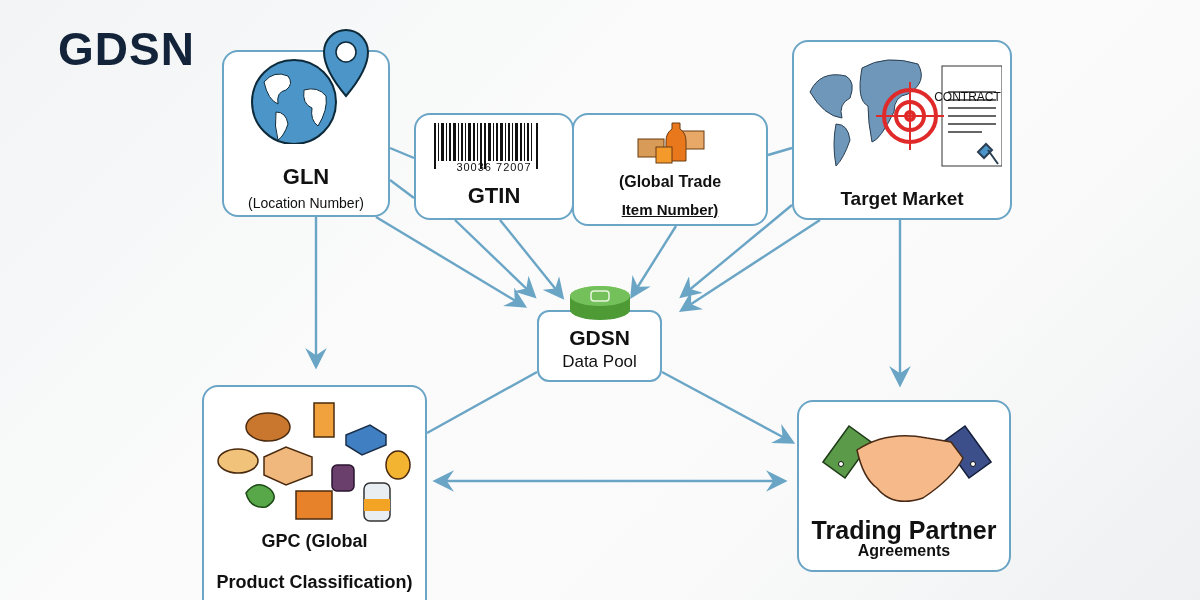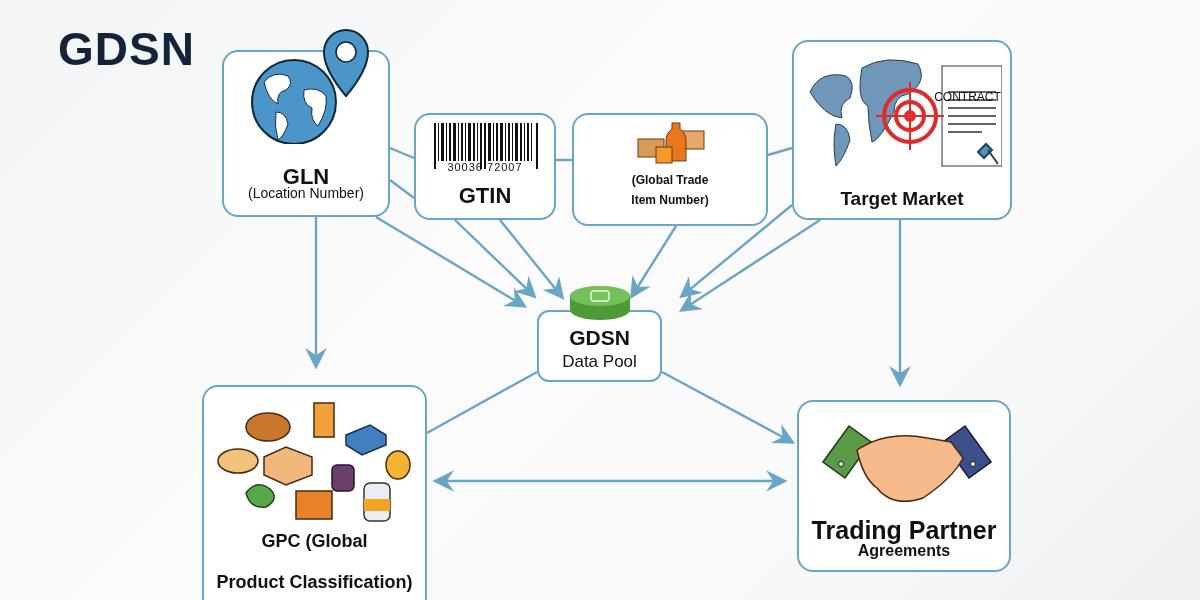--- a/index.html
+++ b/index.html
@@ -45,24 +45,24 @@
 <div class="box" style="left:222px;top:50px;width:168px;height:167px;">
   <svg class="ico" width="150" height="120" style="left:10px;top:-28px;" viewBox="0 0 150 120">
     <circle cx="60" cy="78" r="42" fill="#4b95c8" stroke="#0d2a3a" stroke-width="2"></circle>
     <path d="M30,58 q10,-12 24,-6 q6,8 -2,14 q-10,2 -8,14 q-10,-4 -14,-22z" fill="#fff" stroke="#0d2a3a" stroke-width="1"></path>
     <path d="M42,88 q10,0 12,12 q-4,12 -10,16 q-4,-14 -2,-28z" fill="#fff" stroke="#0d2a3a" stroke-width="1"></path>
     <path d="M70,66 q14,-4 22,6 q2,14 -8,30 q-8,-6 -6,-18 q-10,-4 -8,-18z" fill="#fff" stroke="#0d2a3a" stroke-width="1"></path>
     <path d="M112,6 a22,22 0 0 1 22,22 q0,18 -22,44 q-22,-26 -22,-44 a22,22 0 0 1 22,-22z" fill="#4b95c8" stroke="#0d2a3a" stroke-width="2"></path>
     <circle cx="112" cy="28" r="10" fill="#fff" stroke="#0d2a3a" stroke-width="1.5"></circle>
   </svg>
   <div class="lbl" style="top:112px;font-size:22px;">GLN</div>
-  <div class="lbl" style="top:133px;font-size:14px;font-weight:400;">(Location Number)</div>
+  <div class="lbl" style="top:143px;font-size:14px;font-weight:400;">(Location Number)</div>
 </div>
 
-<div class="box" style="left:414px;top:113px;width:142px;height:107px;">
+<div class="box" style="left:414px;top:113px;width:160px;height:107px;">
   <svg class="ico" width="110" height="48" style="left:16px;top:8px;" viewBox="0 0 110 48">
     <g fill="#111">
       <rect x="2" y="0" width="2" height="46"></rect>
         <rect x="6" y="0" width="1" height="38"></rect>
         <rect x="9" y="0" width="3" height="38"></rect>
       <rect x="14" y="0" width="1" height="38"></rect>
         <rect x="17" y="0" width="2" height="38"></rect>
         <rect x="21" y="0" width="3" height="38"></rect>
       <rect x="26" y="0" width="1" height="38"></rect>
         <rect x="29" y="0" width="2" height="38"></rect>
@@ -91,22 +91,22 @@
   <div class="lbl" style="top:68px;font-size:22px;">GTIN</div>
 </div>
 
 <div class="box" style="left:572px;top:113px;width:196px;height:113px;">
   <svg class="ico" width="70" height="44" style="left:62px;top:6px;" viewBox="0 0 70 44">
     <rect x="44" y="10" width="24" height="18" fill="#e8a868" stroke="#6b3b10" stroke-width="1"></rect>
     <rect x="2" y="18" width="26" height="18" fill="#d89b58" stroke="#6b3b10" stroke-width="1"></rect>
     <path d="M36,2 h8 v6 q6,4 6,12 v20 h-20 v-20 q0,-8 6,-12z" fill="#e9781c" stroke="#6b3b10" stroke-width="1"></path>
     <rect x="20" y="26" width="16" height="16" fill="#f39a2a" stroke="#6b3b10" stroke-width="1"></rect>
   </svg>
-  <div class="lbl" style="top:58px;font-size:12px;">(Global Trade</div>
-  <div class="lbl" style="top:78px;font-size:12px;">Item Number)</div>
+  <div class="lbl" style="top:58px;font-size:16px;">(Global Trade</div>
+  <div class="lbl" style="top:86px;font-size:15px;text-decoration:underline;">Item Number)</div>
 </div>
 
 <div class="box" style="left:792px;top:40px;width:220px;height:180px;">
   <svg class="ico" width="200" height="130" style="left:8px;top:10px;" viewBox="0 0 200 130">
     <path d="M8,40 q10,-22 36,-16 q10,6 4,22 q-12,6 -8,20 q-18,-2 -32,-26z" fill="#6e97ba" stroke="#2a3f52" stroke-width="1"></path>
     <path d="M34,72 q12,0 14,16 q-6,18 -14,26 q-4,-22 0,-42z" fill="#6e97ba" stroke="#2a3f52" stroke-width="1"></path>
     <path d="M60,16 q24,-14 56,-4 q10,18 -10,30 q-14,2 -14,18 q-14,28 -22,30 q-4,-20 -4,-36 q-12,-6 -6,-38z" fill="#6e97ba" stroke="#2a3f52" stroke-width="1"></path>
     <rect x="140" y="14" width="60" height="100" fill="#fff" stroke="#333" stroke-width="1"></rect>
     <g stroke="#333" stroke-width="1.5">
         <line x1="146" y1="40" x2="194" y2="40"></line>

